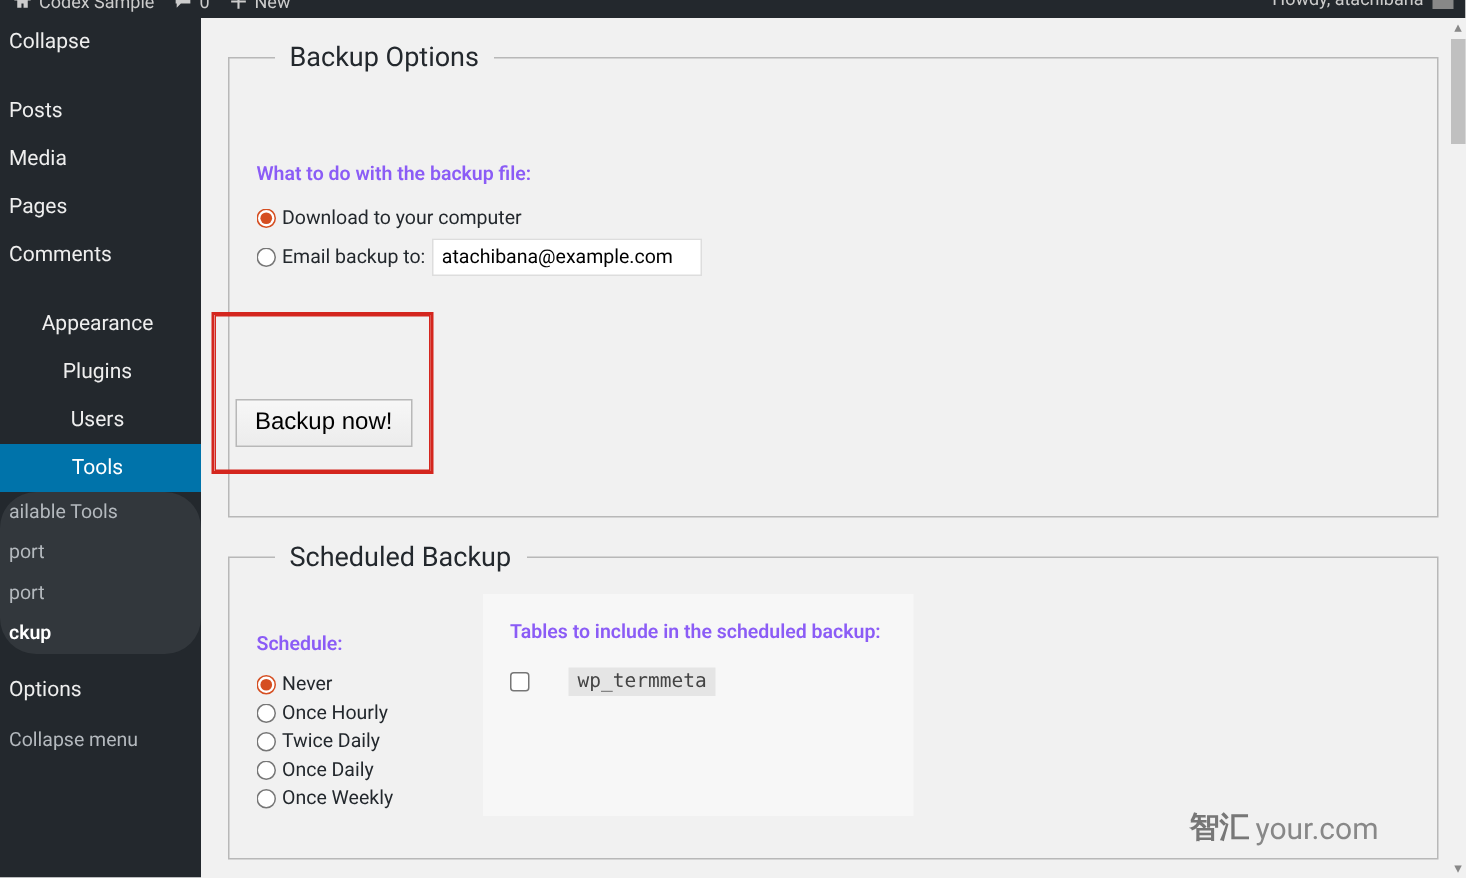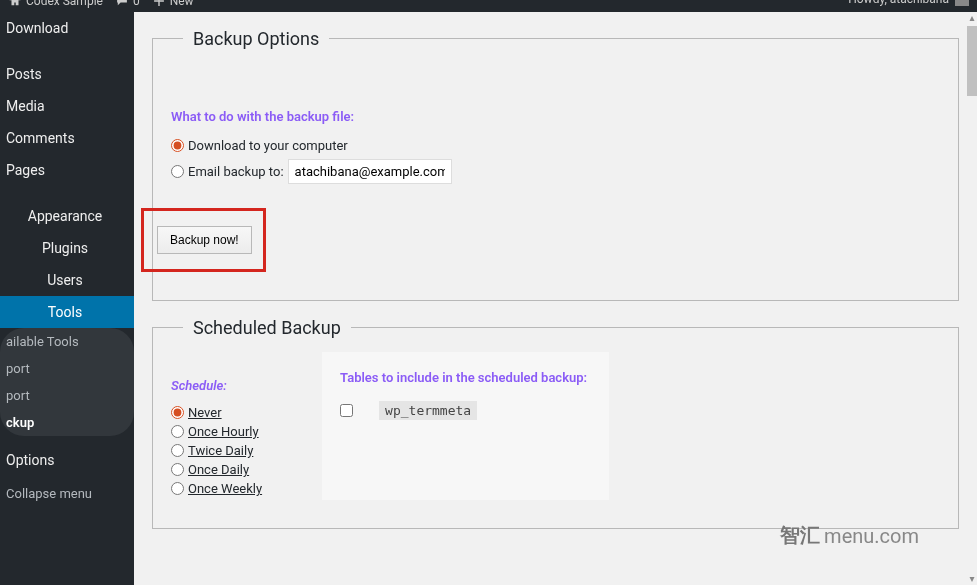--- a/index.html
+++ b/index.html
@@ -30,34 +30,34 @@
   .sidebar .sub li.subcurrent { color:#fff; font-weight:600; }
   .sidebar .collapse { padding:10px 6px; color:#b4b9be; font-size:13px; cursor:pointer; }
 
   
   .main { flex:1; overflow:auto; padding: 0 18px 20px 18px; position:relative; }
   fieldset { border:1px solid #b8b8b8; margin-top:16px; padding: 20px 18px 28px 18px; position:relative; }
   legend { padding: 0 10px; font-size: 18px; color:#23282d; font-weight:400; margin-left:12px;}
   .q { font-weight:600; color:#8b5cf6; margin: 40px 0 14px 0; }
   .opt { display:flex; align-items:center; gap:4px; margin:6px 0; color:#23282d; }
   .opt input[type=radio] { accent-color:#d54e21; }
-  .emailinput { border:1px solid #ddd; background:#fff; padding:4px 6px; font-size:13px; width:164px; font-family:inherit;}
+  .emailinput { border:1px solid #ddd; background:#fff; padding:4px 6px; font-size:13px; width:180px; font-family:inherit;}
   .bk-highlight { border:2px solid #d4261e; padding:16px 12px 16px 14px; display:inline-block; margin: 18px 0 0 -30px; box-shadow: inset 0 0 0 1px #d4261e;}
-  .bk-button { border:1px solid #b8b8b8; background:linear-gradient(#f7f7f7,#ececec); padding:6px 12px; font-size:12px; }
+  .bk-button { border:1px solid #b8b8b8; background:linear-gradient(#f7f7f7,#ececec); padding:6px 12px; font-size:16px;margin-top:40px; }
   .sched-row { display:flex; gap:60px;}
   .left-col {}
   .right-col { background:#f7f7f7; padding:18px 22px 30px 18px; margin-top:-6px; min-width:280px;}
   .right-col .q { margin-top:0; margin-bottom:16px;}
   .tbl-opt { display:flex; align-items:center; gap:10px; }
   .termmeta { background:#e5e5e5; padding:2px 6px; font-family: ui-monospace, Menlo, Consolas, monospace; font-size:13px;margin-left:16px;}
-  .sched-left .opt { margin:4px 0;text-decoration:underline; }
-  .sched-left .q { margin: 20px 0 12px 0; font-style: italic; }
-
-  
-  .watermark { position:absolute; right:58px; bottom:36px; font-size:20px; color:#888; display:flex; gap:4px; align-items:center; font-weight:400;}
+  .sched-left .opt { margin:4px 0; }
+  .sched-left .q { margin: 20px 0 12px 0; }
+
+  
+  .watermark { position:absolute; right:58px; bottom:20px; font-size:20px; color:#888; display:flex; gap:4px; align-items:center; font-weight:400;}
   .watermark b { color:#777; font-weight:700;}
 
   
   .scrollhint { position:absolute; right:0; top:12px; bottom:0; width:10px; background:transparent; }
   .scrollhint .thumb { position:absolute; left:0; width:10px; background:#c0c0c0; border-radius:0;}
   .scrollhint .arrow { position:absolute; left:0; width:10px; height:12px; color:#888; font-size:10px; text-align:center;}
   .scrollhint .arrow.up{ top:0;}
   .scrollhint .arrow.dn{ bottom:0;}
 </style>
 </head>
@@ -93,27 +93,27 @@
   <div class="tb-right">
     <span>Howdy, atachibana</span>
     <span class="tb-avatar"></span>
   </div>
 </div>
 
 <div class="wrap">
 
   <nav class="sidebar">
     <ul class="nav">
-      <li>Download</li>
+      <li>Collapse</li>
     </ul>
     <ul class="nav" style="margin-top:14px;">
       <li>Posts</li>
       <li>Media</li>
+      <li>Pages</li>
       <li>Comments</li>
-      <li>Pages</li>
     </ul>
     <ul class="nav" style="margin-top:14px;text-align:center;">
       <li>Appearance</li>
       <li>Plugins</li>
       <li>Users</li>
       <li class="current">Tools</li>
     </ul>
     <ul class="sub">
       <li>ailable Tools</li>
       <li>port</li>
@@ -182,20 +182,20 @@
             <span class="termmeta">wp_termmeta</span>
           </label>
         </div>
       </div>
     </fieldset>
   </main>
 </div>
 
 <div class="watermark">
   <b>智汇</b>
-  <span>menu.com</span>
+  <span>your.com</span>
 </div>
 
 <div class="scrollhint">
   <div class="arrow up">▴</div>
   <div class="thumb" style="top:14px;height:70px;"></div>
   <div class="arrow dn">▾</div>
 </div>
 
 </body></html>

